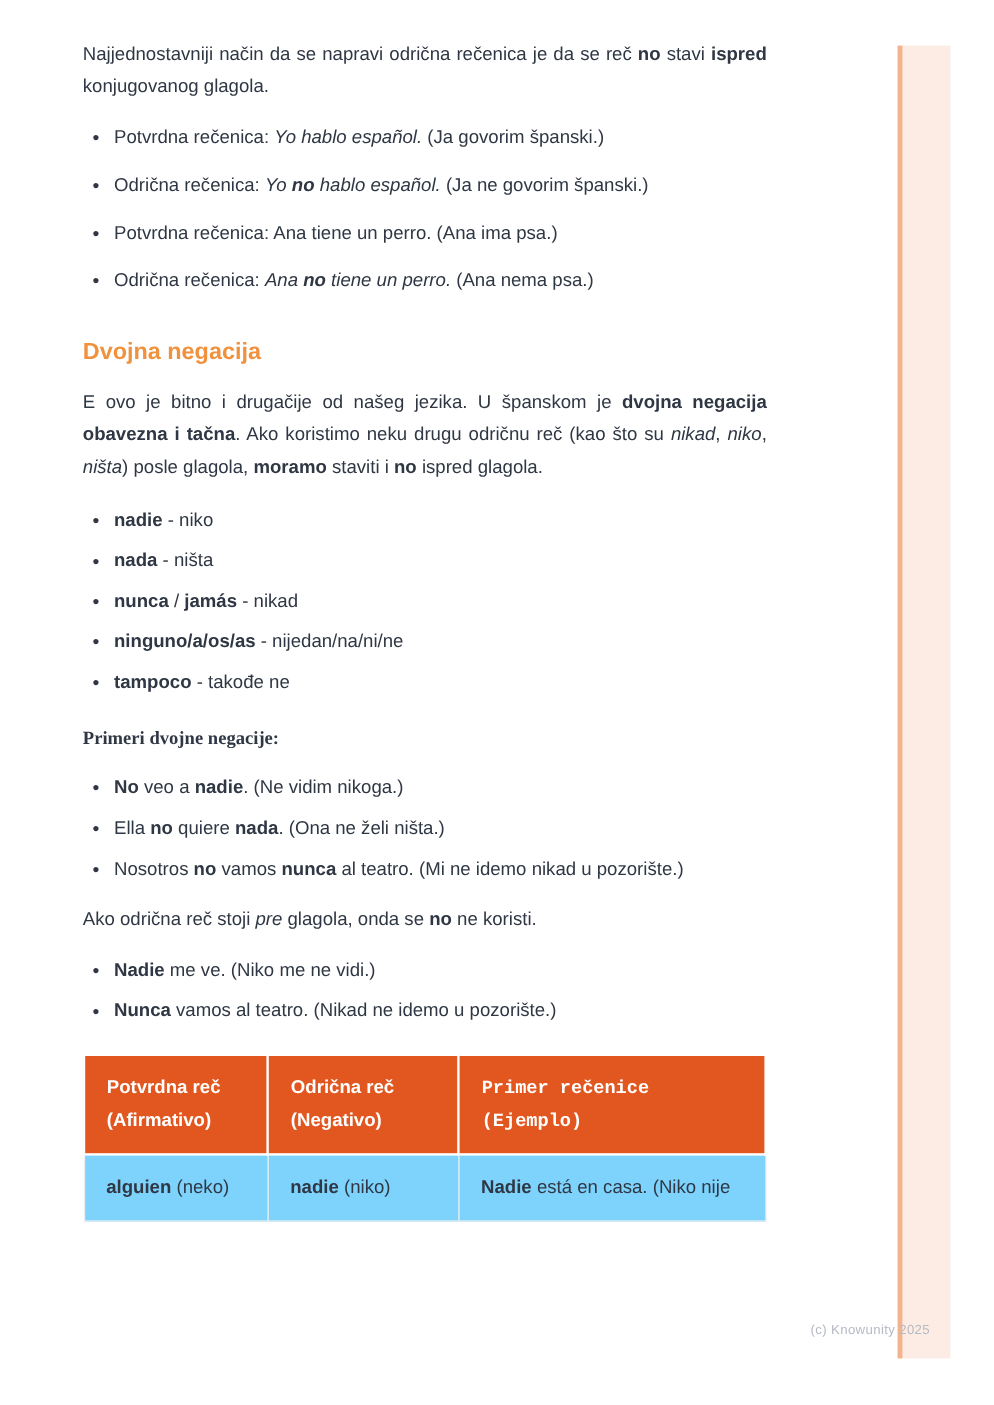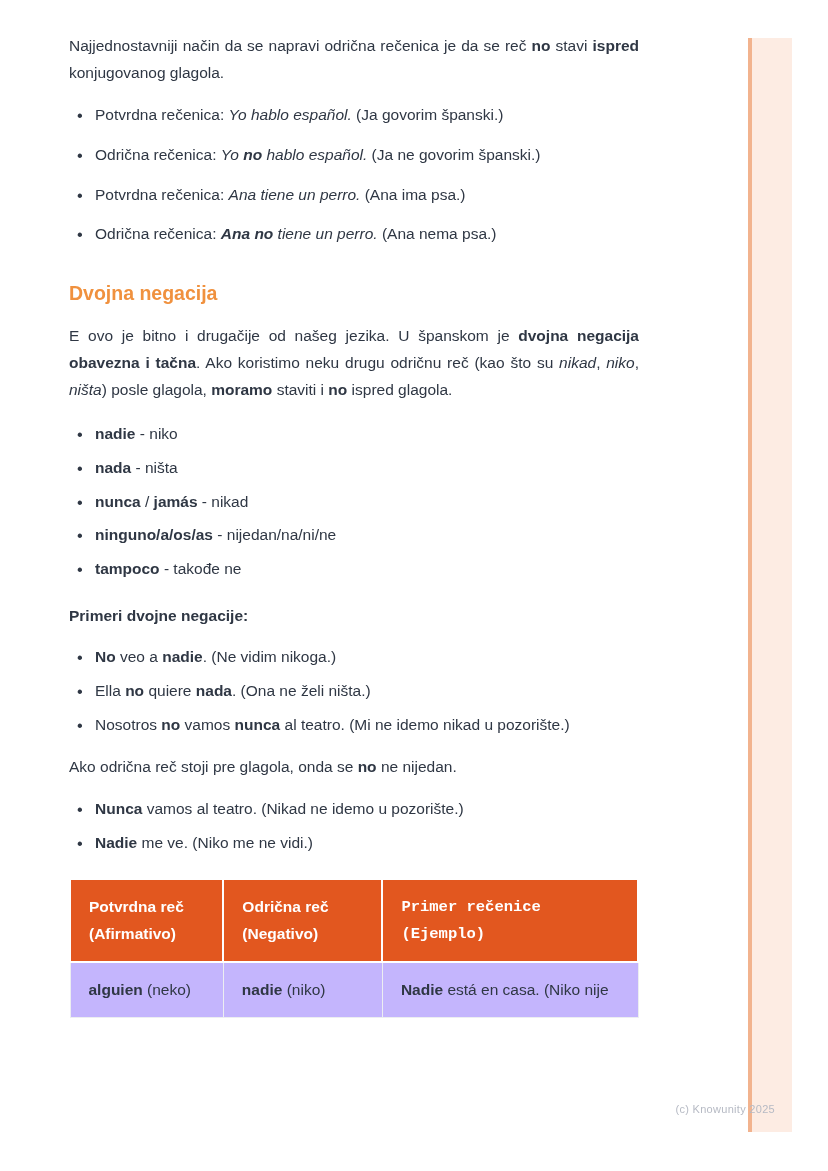--- a/index.html
+++ b/index.html
@@ -15,21 +15,21 @@
     position:absolute;top:1103px;right:53px;z-index:2;
     font-size:11px;color:#b6bac4;letter-spacing:.3px;
   }
   .content{
     position:absolute;left:69px;top:0;width:570px;z-index:3;
     font-size:15.5px;line-height:1.72;padding-top:33px;
   }
   .content p{margin:0;}
   p.justify{text-align:justify;}
   .para{margin-top:16px !important;}
-  .bold-label{font-weight:700;margin-top:20px !important;}
+  .bold-label{font-weight:700;margin-top:20px !important;font-family:Liberation Serif, serif;}
   h2.section-heading{
     color:#f0913e;font-size:19.5px;font-weight:700;margin:34px 0 0;line-height:1.2;
   }
   ul{list-style:none;margin:16px 0 0;padding:0;}
   ul.word-list{margin-top:18px;}
   ul.tight{margin-top:15px;}
   li{position:relative;padding-left:26px;margin-bottom:13px;}
   ul.tight li, ul.word-list li{margin-bottom:7px;}
   li:last-child{margin-bottom:0;}
   li::before{content:"\2022";position:absolute;left:8px;top:-1px;color:#2f3744;font-size:1.05em;}
@@ -40,40 +40,40 @@
     background:#e2571f;color:#ffffff;text-align:left;font-weight:700;
     padding:14px 18px;border:2px solid #ffffff;vertical-align:middle;line-height:1.7;
   }
   table.opposites th.c1{width:27%;}
   table.opposites th.c2{width:28%;}
   table.opposites th.c3{width:45%;font-family:Liberation Mono, monospace;}
   table.opposites td{
     padding:14px 18px;border:1px solid #eceef1;vertical-align:middle;line-height:1.7;
     background:#ffffff;
   }
-  table.opposites tr.alt td{background:#c4b5fd;vertical-align:top;}
+  table.opposites tr.alt td{background:#7dd3fc;vertical-align:top;}
   table.opposites tr.r1 td{height:54px;}
 </style>
 </head>
 <body>
 
 <div class="page">
 
   <div class="stripe"></div>
   <div class="watermark">(c) Knowunity 2025</div>
 
   <div class="content">
 
     <p class="justify"><span>Najjednostavniji način da se napravi odrična rečenica je da se reč </span><span style="font-weight: 700;">no</span><span> stavi </span><span style="font-weight: 700;">ispred</span><span> konjugovanog glagola.</span></p>
 
     <ul>
       <li><span>Potvrdna rečenica: </span><span style="font-style: italic;">Yo hablo español.</span><span> (Ja govorim španski.)</span></li>
       <li><span>Odrična rečenica: </span><span style="font-style: italic;">Yo </span><span style="font-weight: 700; font-style: italic;">no</span><span style="font-style: italic;"> hablo español.</span><span> (Ja ne govorim španski.)</span></li>
-      <li><span>Potvrdna rečenica: </span><span style="font-style: italic; text-align: right;">Ana tiene un perro.</span><span> (Ana ima psa.)</span></li>
-      <li><span>Odrična rečenica: </span><span style="font-style: italic; font-weight: bold;">Ana </span><span style="font-weight: 700; font-style: italic;">no</span><span style="font-style: italic; margin-top: 48px;"> tiene un perro.</span><span> (Ana nema psa.)</span></li>
+      <li><span>Potvrdna rečenica: </span><span style=" text-align: right;">Ana tiene un perro.</span><span> (Ana ima psa.)</span></li>
+      <li><span>Odrična rečenica: </span><span style="font-style: italic;">Ana </span><span style="font-weight: 700; font-style: italic;">no</span><span style="font-style: italic; margin-top: 48px;"> tiene un perro.</span><span> (Ana nema psa.)</span></li>
     </ul>
 
     <h2 class="section-heading">Dvojna negacija</h2>
 
     <p class="justify p-after-h2"><span>E ovo je bitno i drugačije od našeg jezika. U španskom je </span><span style="font-weight: 700;">dvojna negacija obavezna i tačna</span><span>. Ako koristimo neku drugu odričnu reč (kao što su </span><span style="font-style: italic;">nikad</span><span>, </span><span style="font-style: italic;">niko</span><span>, </span><span style="font-style: italic;">ništa</span><span>) posle glagola, </span><span style="font-weight: 700;">moramo</span><span> staviti i </span><span style="font-weight: 700;">no</span><span> ispred glagola.</span></p>
 
     <ul class="word-list">
       <li><span style="font-weight: 700;">nadie</span><span> - niko</span></li>
       <li><span style="font-weight: 700;">nada</span><span> - ništa</span></li>
       <li><span style="font-weight: 700;">nunca</span><span> / </span><span style="font-weight: 700;">jamás</span><span> - nikad</span></li>
@@ -82,25 +82,25 @@
     </ul>
 
     <p class="bold-label">Primeri dvojne negacije:</p>
 
     <ul class="tight">
       <li><span style="font-weight: 700;">No</span><span> veo a </span><span style="font-weight: 700;">nadie</span><span>. (Ne vidim nikoga.)</span></li>
       <li><span>Ella </span><span style="font-weight: 700;">no</span><span> quiere </span><span style="font-weight: 700;">nada</span><span>. (Ona ne želi ništa.)</span></li>
       <li><span>Nosotros </span><span style="font-weight: 700;">no</span><span> vamos </span><span style="font-weight: 700;">nunca</span><span> al teatro. (Mi ne idemo nikad u pozorište.)</span></li>
     </ul>
 
-    <p class="para"><span>Ako odrična reč stoji </span><span style="">pre</span><span> glagola, onda se </span><span style="font-weight: 700;">no</span><span> ne nijedan.</span></p>
+    <p class="para"><span>Ako odrična reč stoji </span><span style="font-style: italic;">pre</span><span> glagola, onda se </span><span style="font-weight: 700;">no</span><span> ne koristi.</span></p>
 
     <ul class="tight">
+      <li><span style="font-weight: 700;">Nadie</span><span> me ve. (Niko me ne vidi.)</span></li>
       <li><span style="font-weight: 700;">Nunca</span><span> vamos al teatro. (Nikad ne idemo u pozorište.)</span></li>
-      <li><span style="font-weight: 700;">Nadie</span><span> me ve. (Niko me ne vidi.)</span></li>
     </ul>
 
 
     <div class="table-clip">
       <table class="opposites">
         <thead>
           <tr>
             <th class="c1">Potvrdna reč (Afirmativo)</th>
             <th class="c2">Odrična reč (Negativo)</th>
             <th class="c3">Primer rečenice (Ejemplo)</th>

